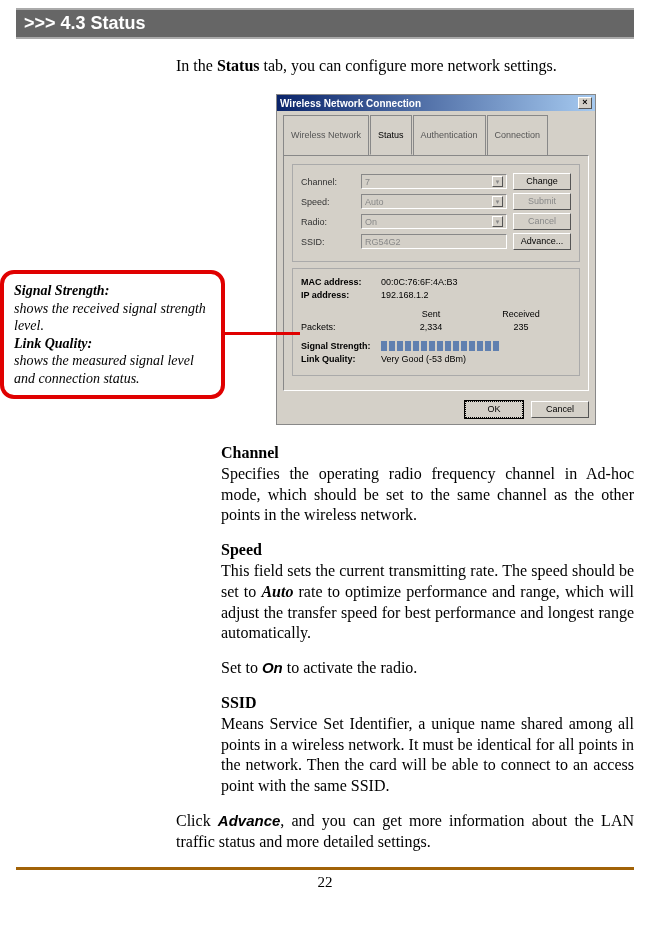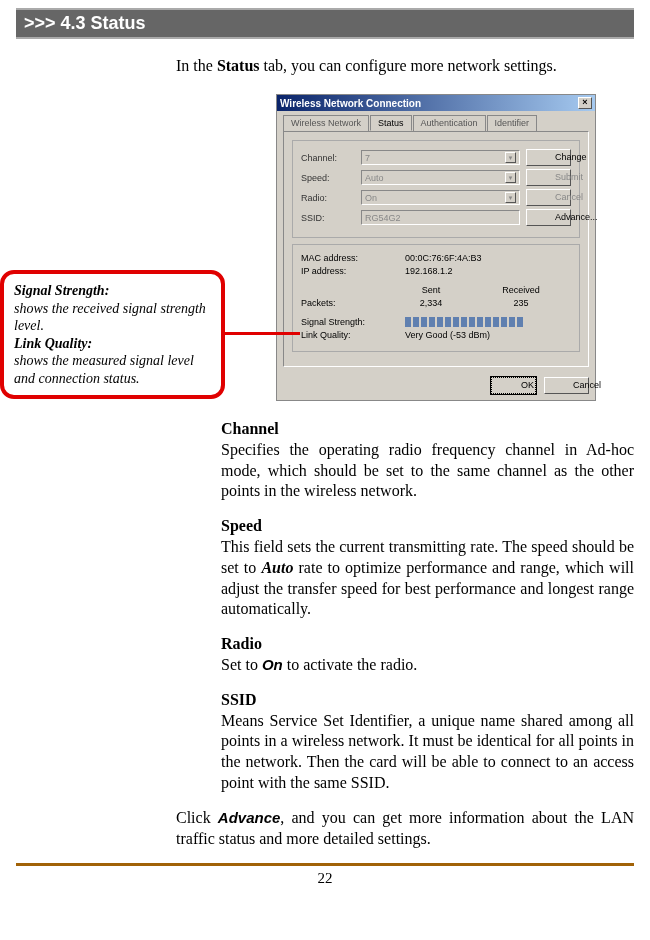--- a/index.html
+++ b/index.html
@@ -67,21 +67,21 @@
       line-height: 9px;
       text-align: center;
       font-weight: bold;
     }
     .tabs {
       display: flex;
       padding: 4px 6px 0 6px;
       font-size: 9px;
     }
     .tab {
-      padding: 2px 7px;
+      padding: 14px 7px;
       border: 1px solid #888;
       border-bottom: none;
       background: #d4d0c8;
       margin-right: 1px;
       color: #555;
     }
     .tab.active {
       background: #d4d0c8;
       color: #000;
       position: relative;
@@ -133,36 +133,35 @@
       height: 11px;
       background: #d4d0c8;
       border: 1px solid #fff;
       border-right-color: #555;
       border-bottom-color: #555;
       font-size: 7px;
       text-align: center;
       line-height: 9px;
     }
     .win-btn {
-      width: 45px;
+      width: 58px;
       height: 17px;
       background: #d4d0c8;
       border: 1px solid #fff;
       border-right-color: #555;
       border-bottom-color: #555;
       font-size: 9px;
       text-align: center;
       line-height: 14px;
       color: #888;
-      padding-left: 28px;
     }
     .win-btn.enabled { color: #000; }
     .win-btn.default { border: 1px dotted #000; outline: 1px solid #000; }
     .tx-row { display:flex; font-size:9px; margin-bottom:3px; }
-    .tx-row .l1 { width: 104px; }
+    .tx-row .l1 { width: 80px; font-weight: bold; }
     .hdr-row { display:flex; font-size:9px; margin-bottom:3px; }
     .hdr-row .sp { width:80px; }
     .hdr-row .h1 { width:100px; text-align:center; }
     .hdr-row .h2 { width:80px; text-align:center; }
     .bar {
       display:inline-block;
       width:100px;
       height:10px;
       background: repeating-linear-gradient(to right, #6080b0 0 6px, #d4d0c8 6px 8px);
       vertical-align: middle;
@@ -246,21 +245,21 @@
 <div class="dialog-wrap">
   <div class="dialog">
     <div class="titlebar">
       <span>Wireless Network Connection</span>
       <div class="close-btn">×</div>
     </div>
     <div class="tabs">
       <div class="tab"><span>Wireless Network</span></div>
       <div class="tab active"><span>Status</span></div>
       <div class="tab"><span>Authentication</span></div>
-      <div class="tab"><span>Identifier</span></div>
+      <div class="tab"><span>Connection</span></div>
     </div>
     <div class="panel">
       <div class="inner-box">
         <div class="row">
           <span class="row-label">Channel:</span>
           <div class="field disabled">
             <span>7</span>
             <span class="dropdown-arrow">▾</span>
           </div>
           <div class="win-btn enabled"><span>Change</span></div>
@@ -331,21 +330,20 @@
   <span class="h">Channel</span>
   <span>Specifies the operating radio frequency channel in Ad-hoc mode, which should be set to the same channel as the other points in the wireless network.</span>
 </div>
 
 <div class="section-block">
   <span class="h">Speed</span>
   <span>This field sets the current transmitting rate.  The speed should be set to </span><em class="bi">Auto</em><span> rate to optimize performance and range, which will adjust the transfer speed for best perfor­mance and longest range automatically.</span>
 </div>
 
 <div class="section-block">
-  <span class="h">Radio</span>
   <span>Set to </span><em class="bi-sans">On</em><span> to activate the radio.</span>
 </div>
 
 <div class="section-block">
   <span class="h">SSID</span>
   <span>Means Service Set Identifier, a unique name shared among all points in a wireless network. It must be identical for all points in the network.  Then the card  will be able to connect to an access point with the same SSID.</span>
 </div>
 
 <div class="footer-text">
   <span>Click </span><em class="bi-sans">Advance</em><span>, and you can get more information about the LAN traffic status and more detailed settings.</span>

